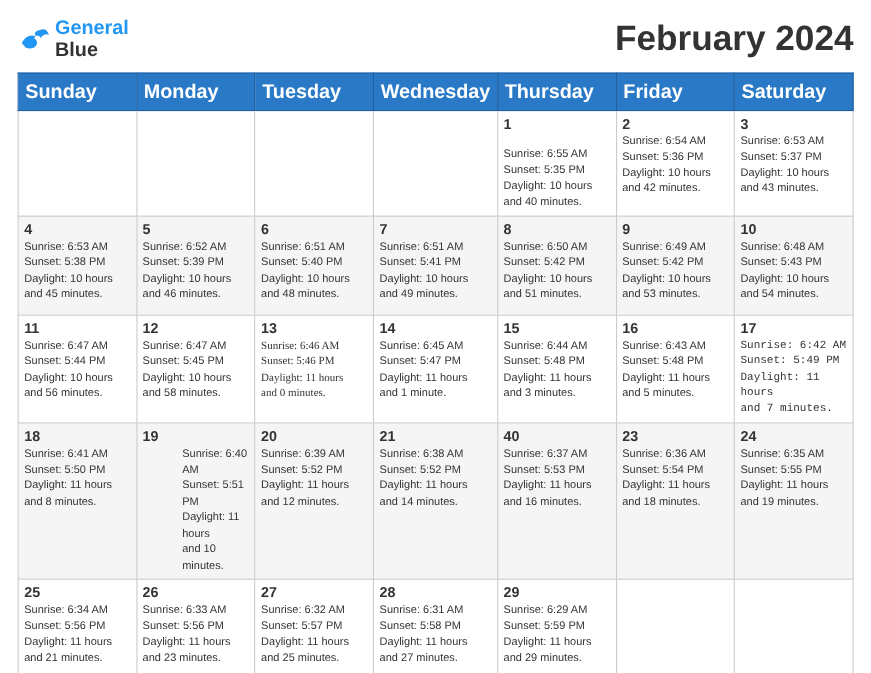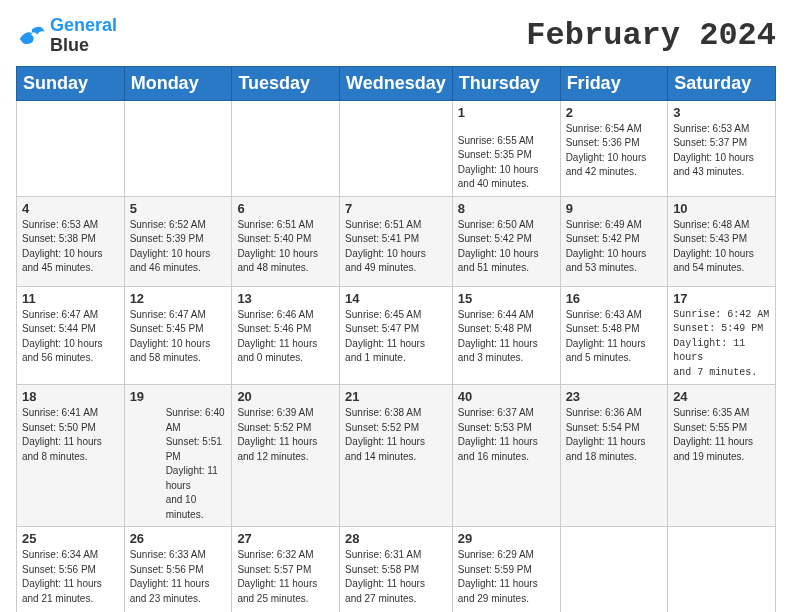--- a/index.html
+++ b/index.html
@@ -6,21 +6,21 @@
     body {
       font-family: Arial, sans-serif;
       background: #fff;
       width: 792px;
       min-height: 612px;
       padding: 16px;
     }
     .header {
       display: flex;
       justify-content: space-between;
-      align-items: center;
+      align-items: flex-start;
       margin-bottom: 10px;
       gap: 19px;
     }
     .logo {
       display: flex;
       align-items: center;
       gap: 4px;
     }
     .logo-text {
       font-size: 18px;
@@ -30,21 +30,20 @@
     }
     .logo-text span {
       color: #2196F3;
     }
     .logo-bird {
       width: 30px;
       height: 24px;
     }
     .title-block {
       text-align: right;
-      font-family: Liberation Mono, monospace;
     }
     .month-title {
       font-size: 32px;
       font-weight: bold;
       color: #333;
     }
     .location-title {
       font-size: 16px;
       color: #555;
     }
@@ -209,21 +208,21 @@
         </td>
         <td>
           <span class="day-num">12</span>
           <div class="day-info" style="white-space: pre-line;">Sunrise: 6:47 AM
 Sunset: 5:45 PM
 Daylight: 10 hours
 and 58 minutes.</div>
         </td>
         <td>
           <span class="day-num">13</span>
-          <div class="day-info" style="white-space: pre-line;">Sunrise: 6:46 AM
+          <div class="day-info" style="white-space: pre-line; font-family: Liberation Serif, serif;">Sunrise: 6:46 AM
 Sunset: 5:46 PM
 Daylight: 11 hours
 and 0 minutes.</div>
         </td>
         <td>
           <span class="day-num">14</span>
           <div class="day-info" style="white-space: pre-line;">Sunrise: 6:45 AM
 Sunset: 5:47 PM
 Daylight: 11 hours
 and 1 minute.</div>

